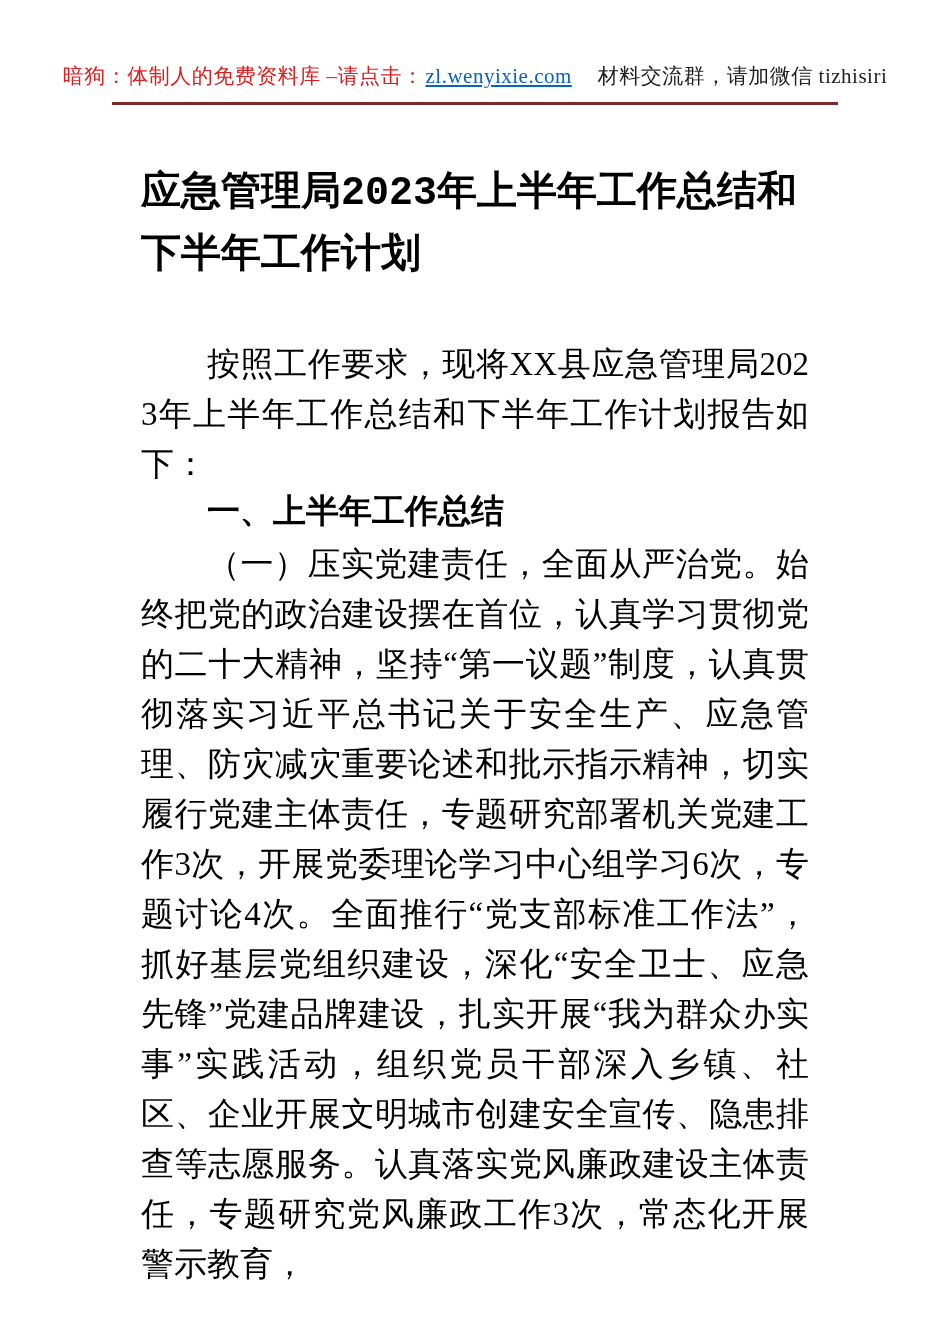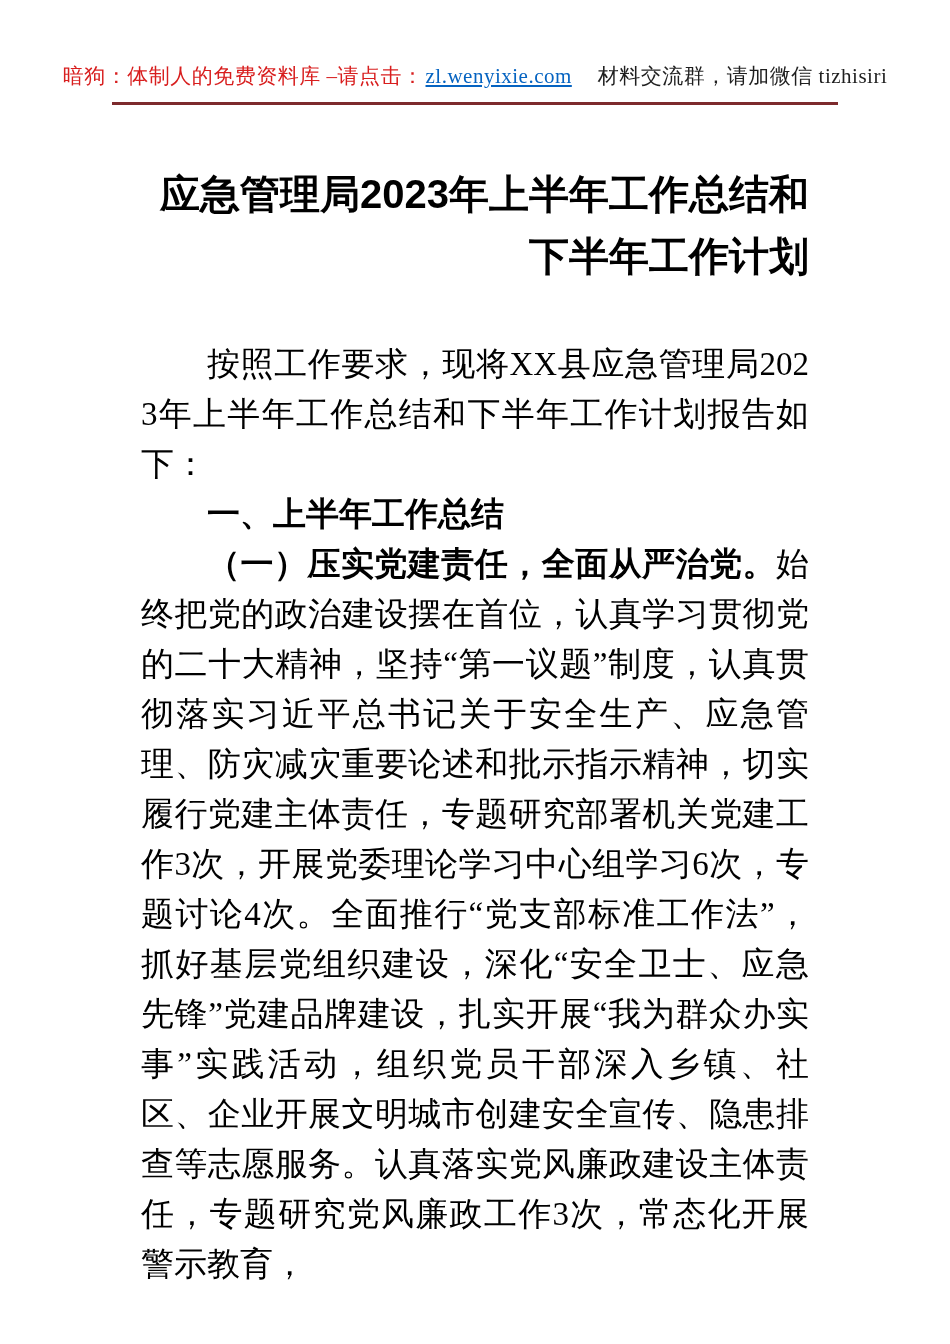--- a/index.html
+++ b/index.html
@@ -33,43 +33,43 @@
     height: 0;
   }
 
   
   .doc {
     width: 668px;
     margin: 0 auto;
   }
   .doc-title {
     margin-top: 58px;
-    text-align: right;
+    text-align: left;
     font-size: 40px;
     line-height: 62px;
     font-weight: bold;
-    font-family: Liberation Sans, sans-serif;
+    font-family: Liberation Mono, monospace;
   }
   .doc-body {
     margin-top: 52px;
   }
   .para {
     margin: 0;
     font-size: 33px;
     line-height: 50px;
     text-align: justify;
     text-indent: 2em;
     word-break: break-all;
   }
   .para.heading {
-    font-family: Liberation Serif, serif;
+    font-family: Liberation Mono, monospace;
     font-weight: bold;
   }
   .para .lead {
-    font-weight: bold;
+    font-weight: normal;
   }
 </style>
 </head>
 <body>
 
 <div class="banner">
   <span class="red">暗狗：体制人的免费资料库</span><span class="red"> –请点击：</span><a class="link">zl.wenyixie.com</a><span class="black">材料交流群，请加微信 tizhisiri</span>
 </div>
 <hr class="banner-rule">
 

